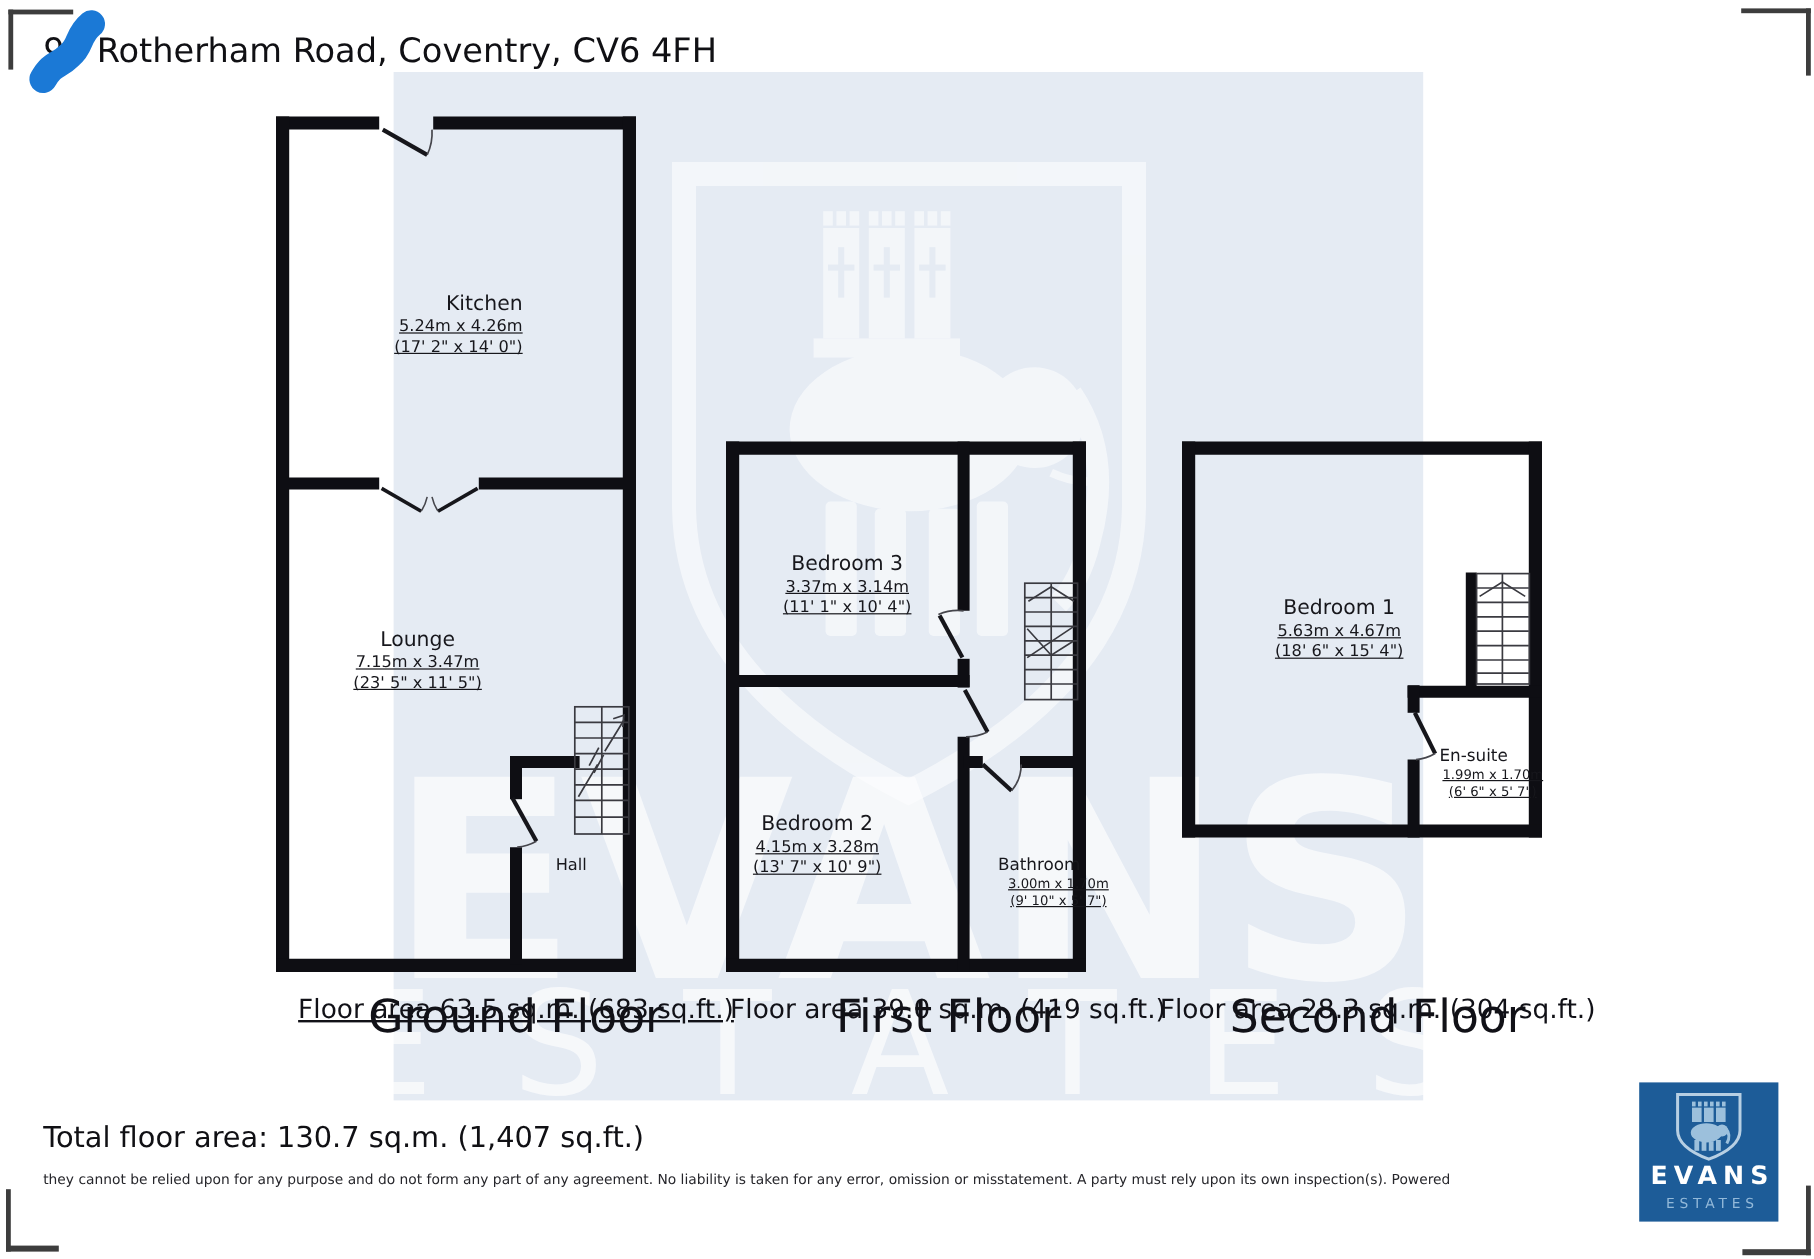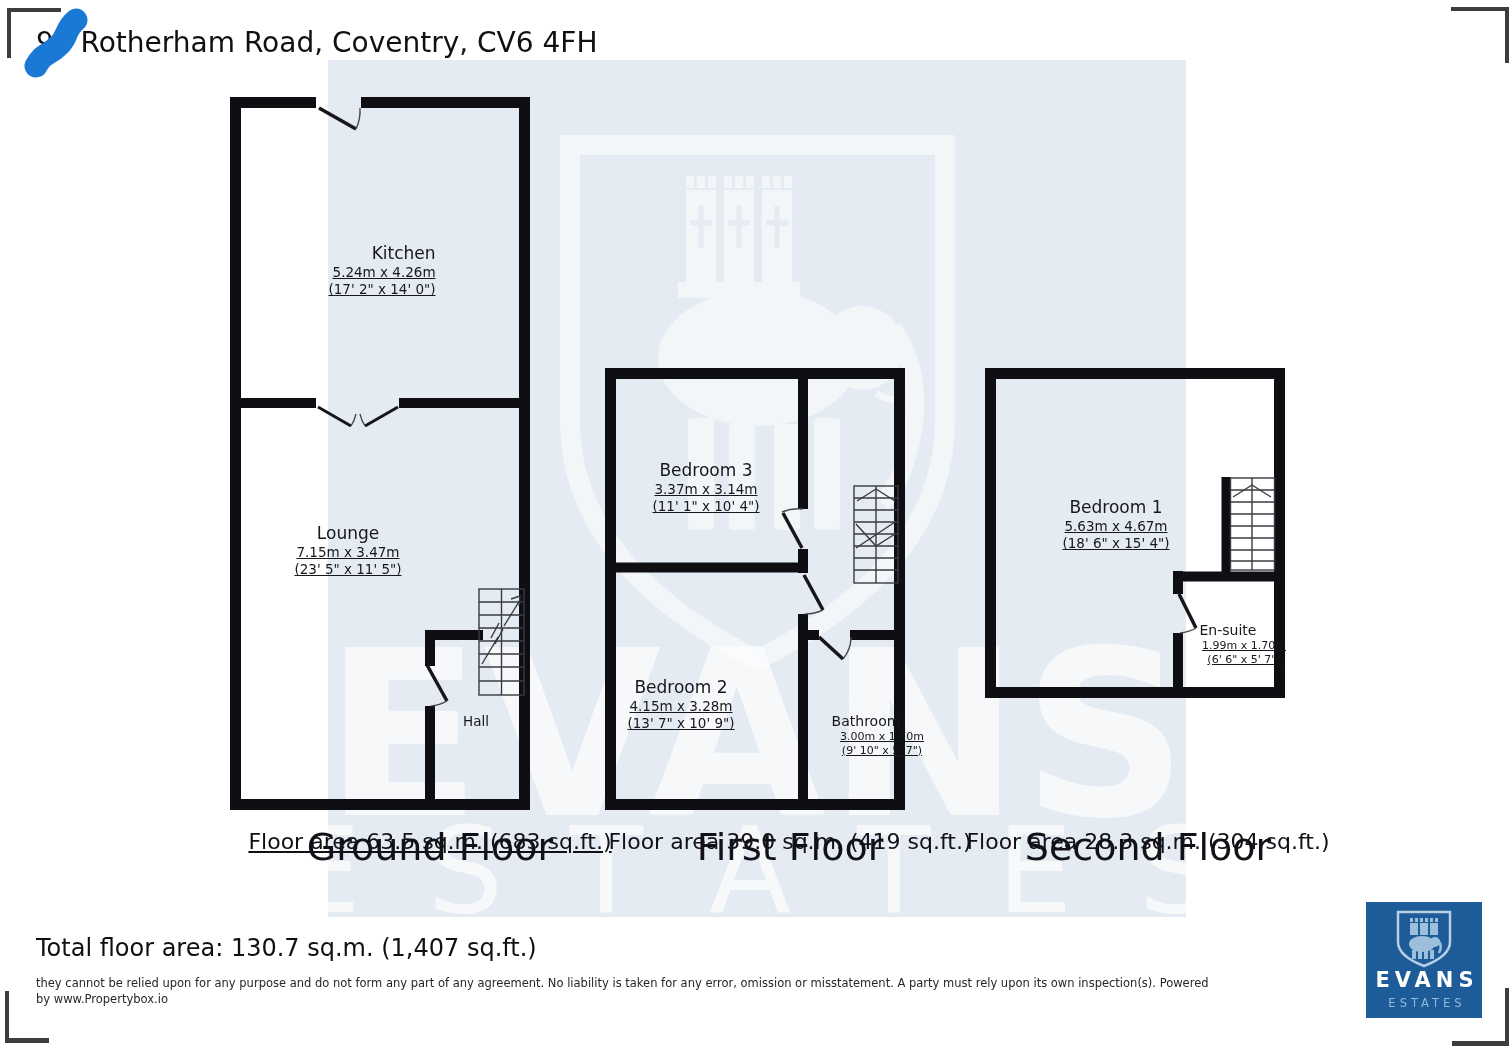--- a/index.html
+++ b/index.html
@@ -235,21 +235,20 @@
 <div class="abs floor-name" style="left:430px;">Ground Floor</div>
 <div class="abs floor-name" style="left:790px;">First Floor</div>
 <div class="abs floor-name" style="left:1148px;">Second Floor</div>
 <div class="abs floor-area" style="left:430px;text-decoration:underline;">Floor area 63.5 sq.m. (683 sq.ft.)</div>
 <div class="abs floor-area" style="left:790px;">Floor area 39.0 sq.m. (419 sq.ft.)</div>
 <div class="abs floor-area" style="left:1148px;">Floor area 28.3 sq.m. (304 sq.ft.)</div>
 
 <div class="abs total-line">Total floor area: 130.7 sq.m. (1,407 sq.ft.)</div>
 <div class="abs disclaimer">
   <div>they cannot be relied upon for any purpose and do not form any part of any agreement. No liability is taken for any error, omission or misstatement. A party must rely upon its own inspection(s). Powered</div>
-  <div>by www.Propertybox.io</div>
 </div>
 
 <div class="abs logo">
   <svg width="116" height="64" viewBox="0 0 116 64" style="position:absolute;top:4px;left:0;">
     <path d="M 32 6 H 84 V 36 Q 84 50 58 60 Q 32 50 32 36 Z" fill="none" stroke="#b7cfe3" stroke-width="2.5"></path>
     <g fill="#9cc0dc">
       <rect x="44" y="12" width="3" height="4"></rect>
         <rect x="49" y="12" width="3" height="4"></rect>
         <rect x="54" y="12" width="3" height="4"></rect>
       <rect x="59" y="12" width="3" height="4"></rect>

